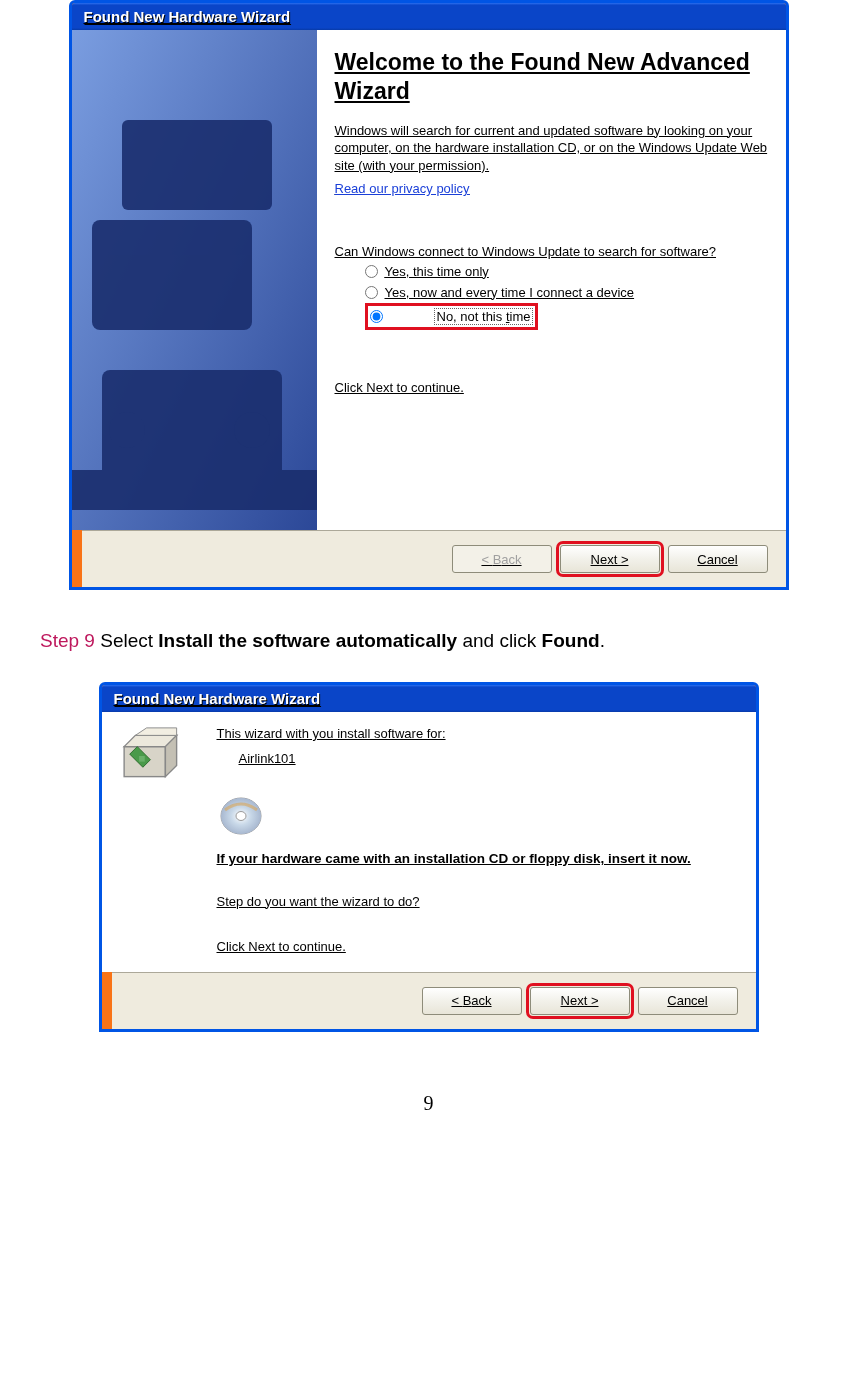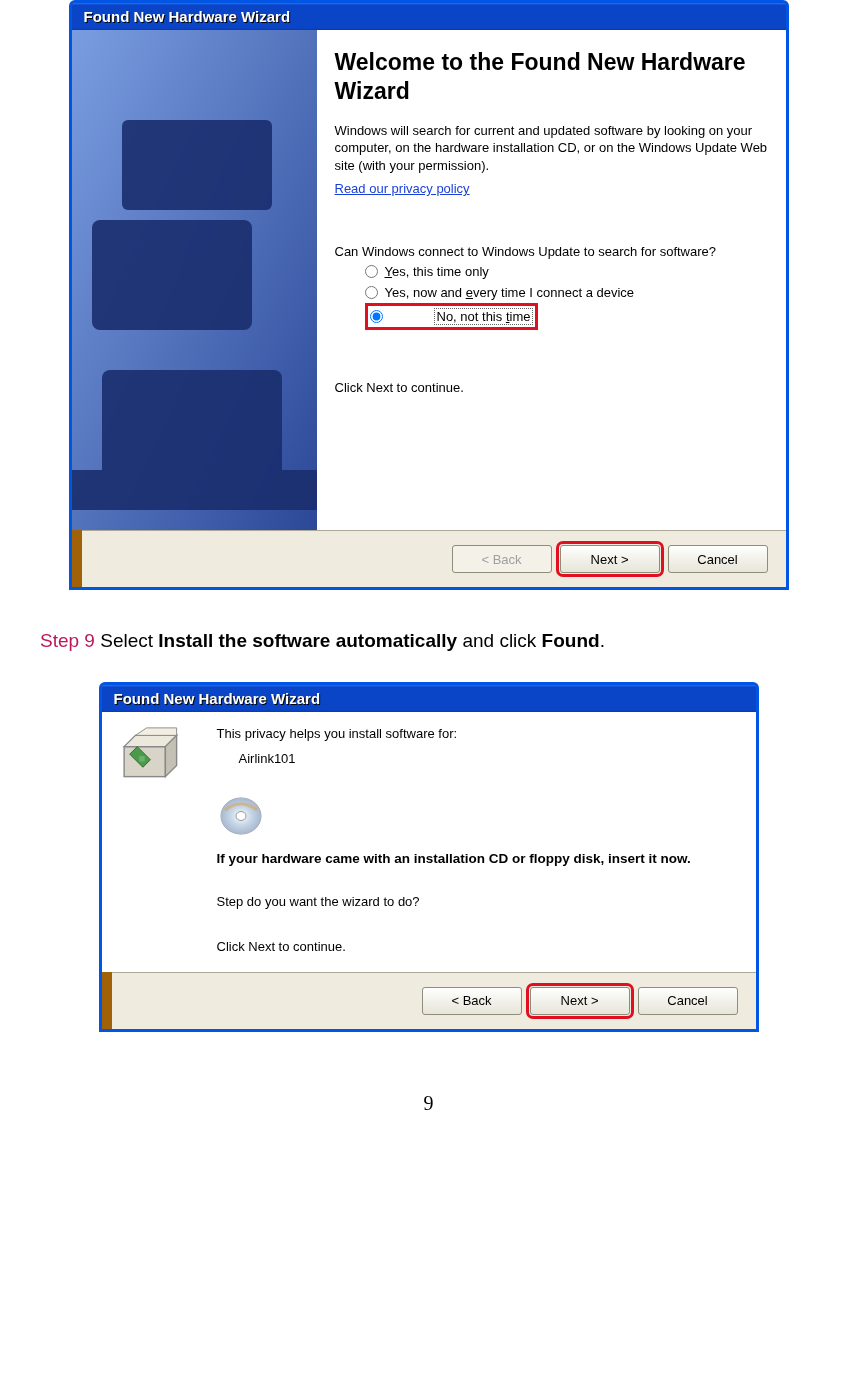--- a/index.html
+++ b/index.html
@@ -6,24 +6,25 @@
     body {
       font-family: Tahoma, Arial, sans-serif;
       background: #fff;
       width: 857px;
       padding: 0;
     }
     .page-wrap { padding: 0 20px; }
     .dialog {
       border: 3px solid #0055e5;
       border-radius: 6px 6px 0 0;
-      background: #a16207;
+      background: #f97316;
       overflow: hidden;
       margin: 0 auto 40px auto;
       width: 720px;
+      text-decoration: underline;
     }
     .dialog.d2 { width: 660px; }
     .titlebar {
       background: linear-gradient(to bottom, #2a6ff0 0%, #0a45c8 8%, #0a45c8 92%, #083aa8 100%);
       color: #fff;
       font-weight: bold;
       font-size: 15px;
       padding: 5px 12px;
       text-shadow: 1px 1px 0 #000;
       font-family: "Trebuchet MS", Tahoma, sans-serif;
@@ -158,21 +159,21 @@
             <rect x="20" y="190" width="160" height="110" rx="8"></rect>
             <rect x="50" y="90" width="150" height="90" rx="6"></rect>
             <rect x="30" y="340" width="180" height="120" rx="8"></rect>
             <circle cx="55" cy="400" r="18"></circle>
             <circle cx="180" cy="400" r="18"></circle>
             <rect x="0" y="440" width="245" height="40"></rect>
           </g>
         </svg>
       </div>
       <div class="main">
-        <div class="heading">Welcome to the Found New Hardware Wizard</div>
+        <div class="heading">Welcome to the Found New Advanced Wizard</div>
         <div class="para">Windows will search for current and updated software by looking on your computer, on the hardware installation CD, or on the Windows Update Web site (with your permission).</div>
         <div class="para"><span class="link">Read our privacy policy</span></div>
         <div class="spacer"></div>
         <div class="question">Can Windows connect to Windows Update to search for software?</div>
         <div class="radios">
           <div class="radio-row">
             <input type="radio" name="r1" style="">
             <span class="radio-label"><span class="ul">Y</span>es, this time only</span>
           </div>
           <div class="radio-row">
@@ -209,21 +210,21 @@
         <svg class="header-icon" viewBox="0 0 64 64">
           <rect x="6" y="22" width="44" height="32" fill="#d8d4c8" stroke="#888" stroke-width="1.5"></rect>
           <polygon points="6,22 18,10 62,10 50,22" fill="#ece8dc" stroke="#888" stroke-width="1.5"></polygon>
           <polygon points="50,22 62,10 62,42 50,54" fill="#c4c0b4" stroke="#888" stroke-width="1.5"></polygon>
           <polygon points="18,10 30,2 62,2 62,10" fill="#f2eee2" stroke="#888" stroke-width="1"></polygon>
           <path d="M12 30 L20 22 L34 36 L26 44 Z" fill="#4a9a4a" stroke="#2a6a2a"></path>
           <rect x="22" y="32" width="6" height="6" fill="#6ab06a"></rect>
         </svg>
       </div>
       <div class="main">
-        <div class="hw-line">This privacy helps you install software for:</div>
+        <div class="hw-line">This wizard with you install software for:</div>
         <div class="device-name">Airlink101</div>
         <div class="cd-row">
           <svg class="cd-icon" viewBox="0 0 48 48">
             <ellipse cx="24" cy="26" rx="20" ry="18" fill="#e8e8e8" stroke="#999"></ellipse>
             <ellipse cx="24" cy="26" rx="20" ry="18" fill="url(#cdg)"></ellipse>
             <defs>
                 <radialGradient id="cdg">
                   <stop offset="0" stop-color="#fff"></stop>
                   <stop offset="0.5" stop-color="#c8d8e8"></stop>
                   <stop offset="1" stop-color="#a8b8d0"></stop>

